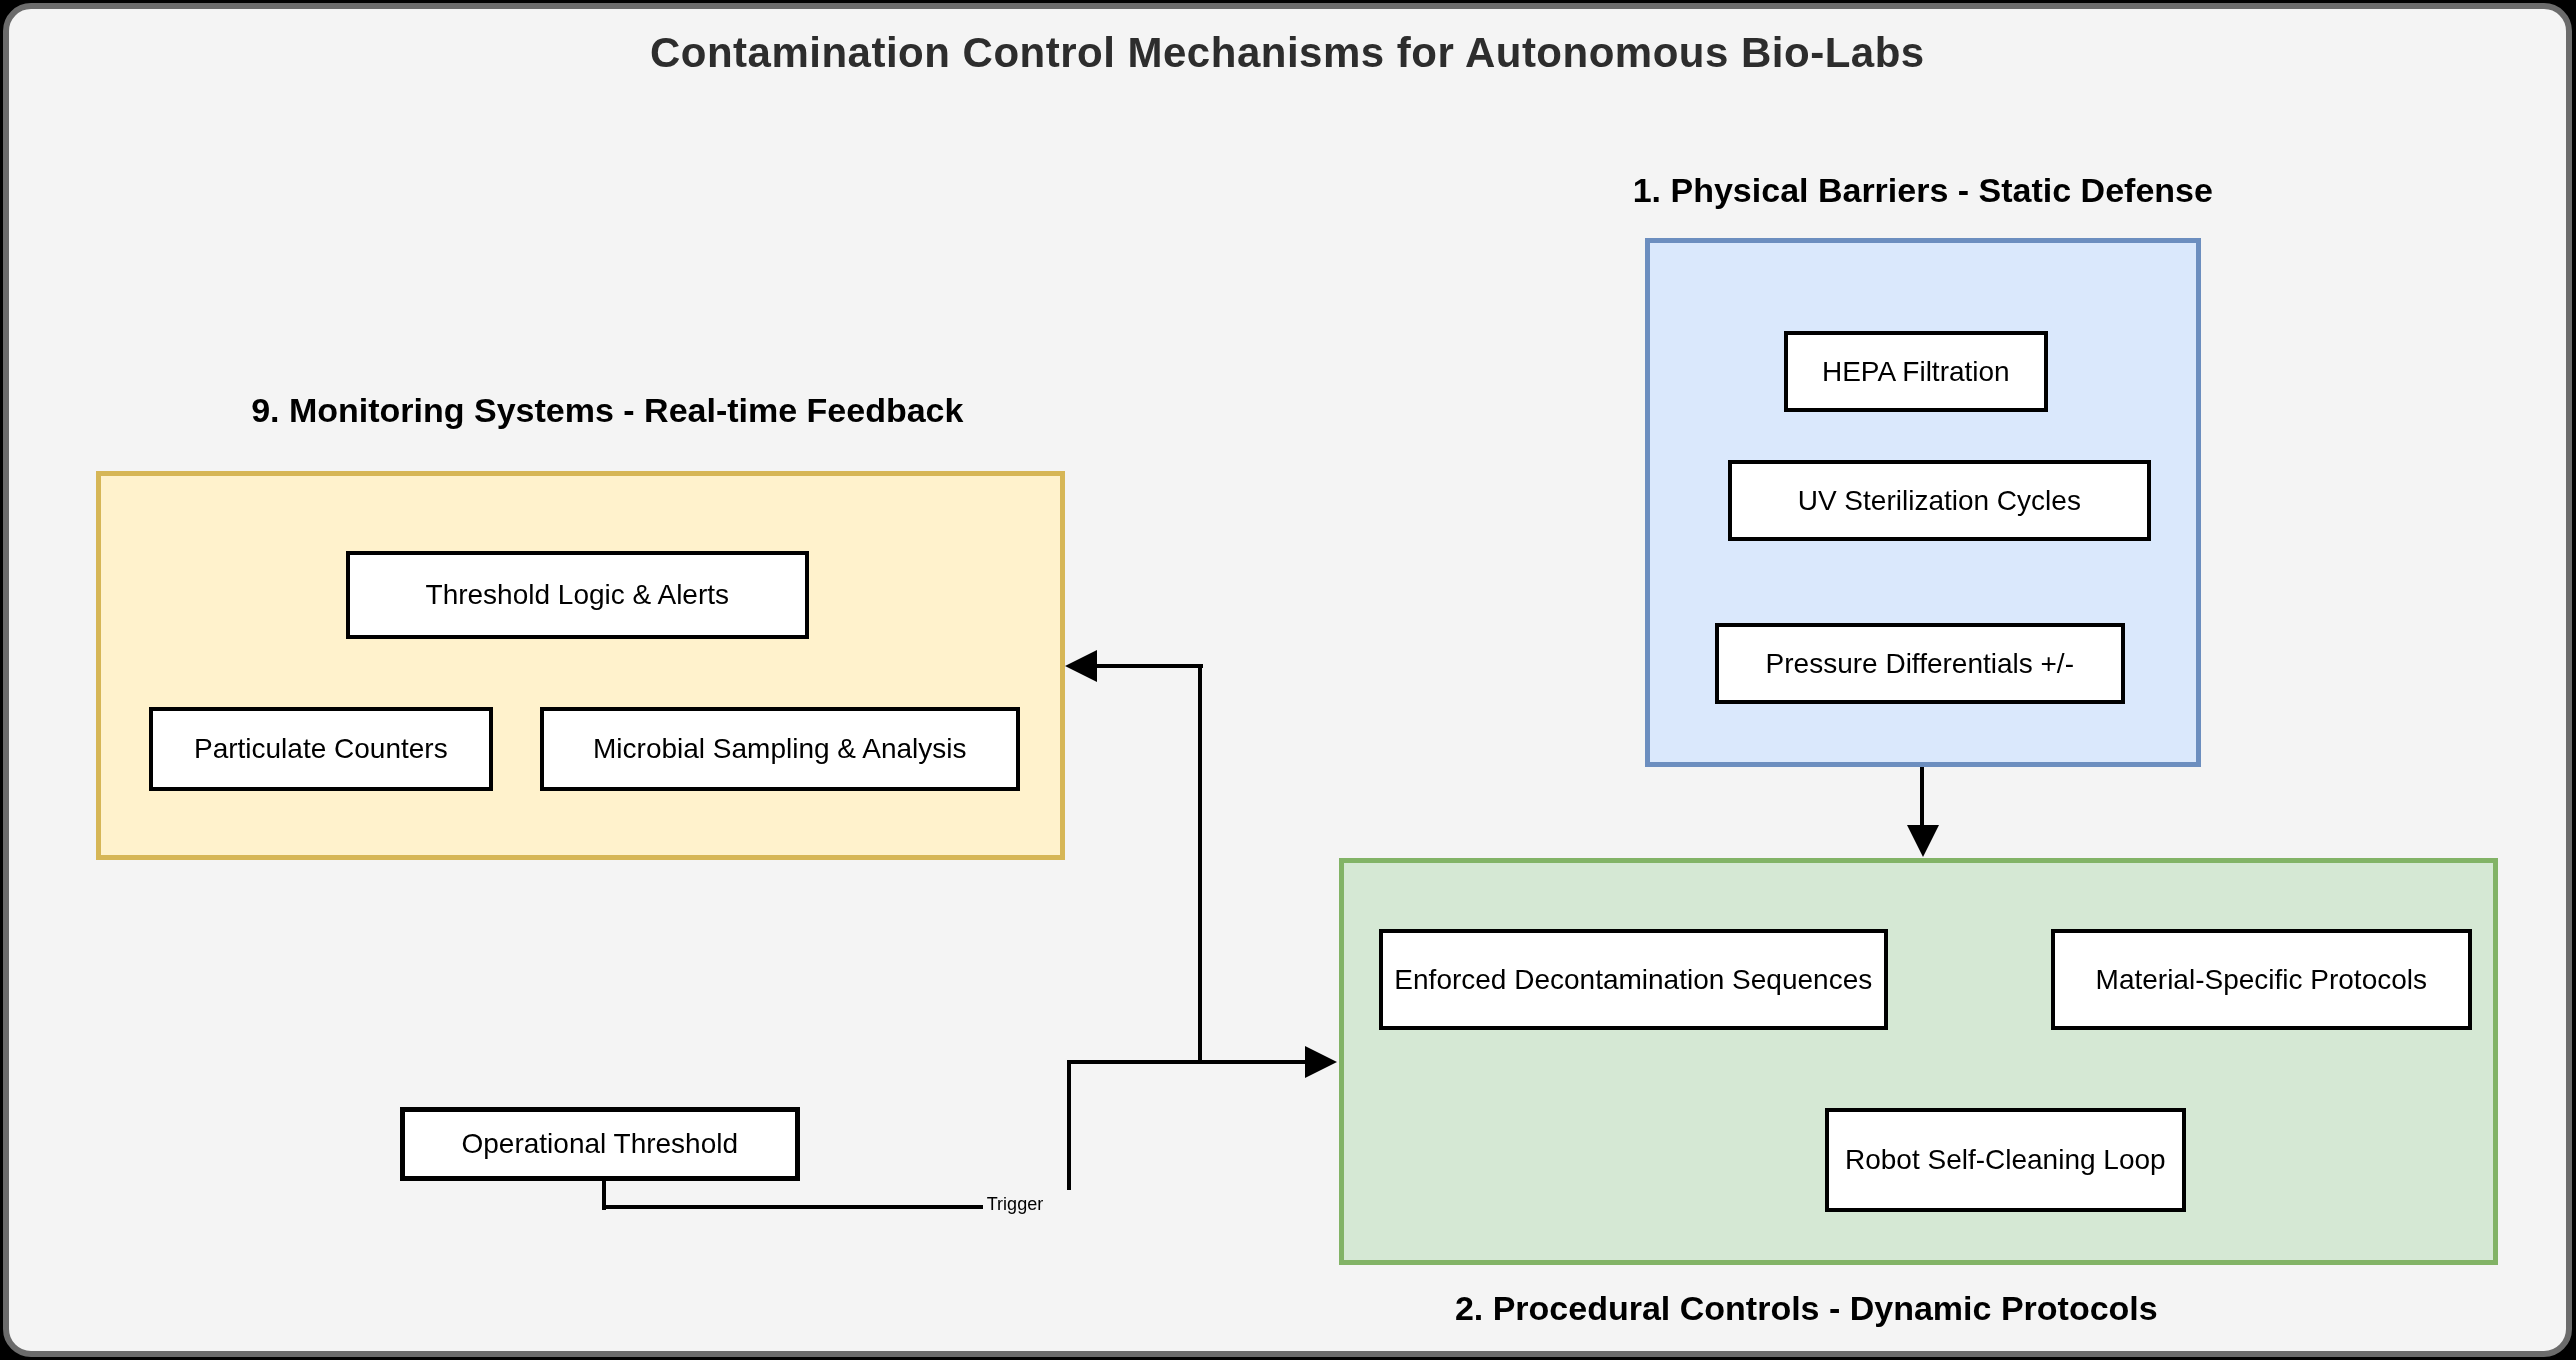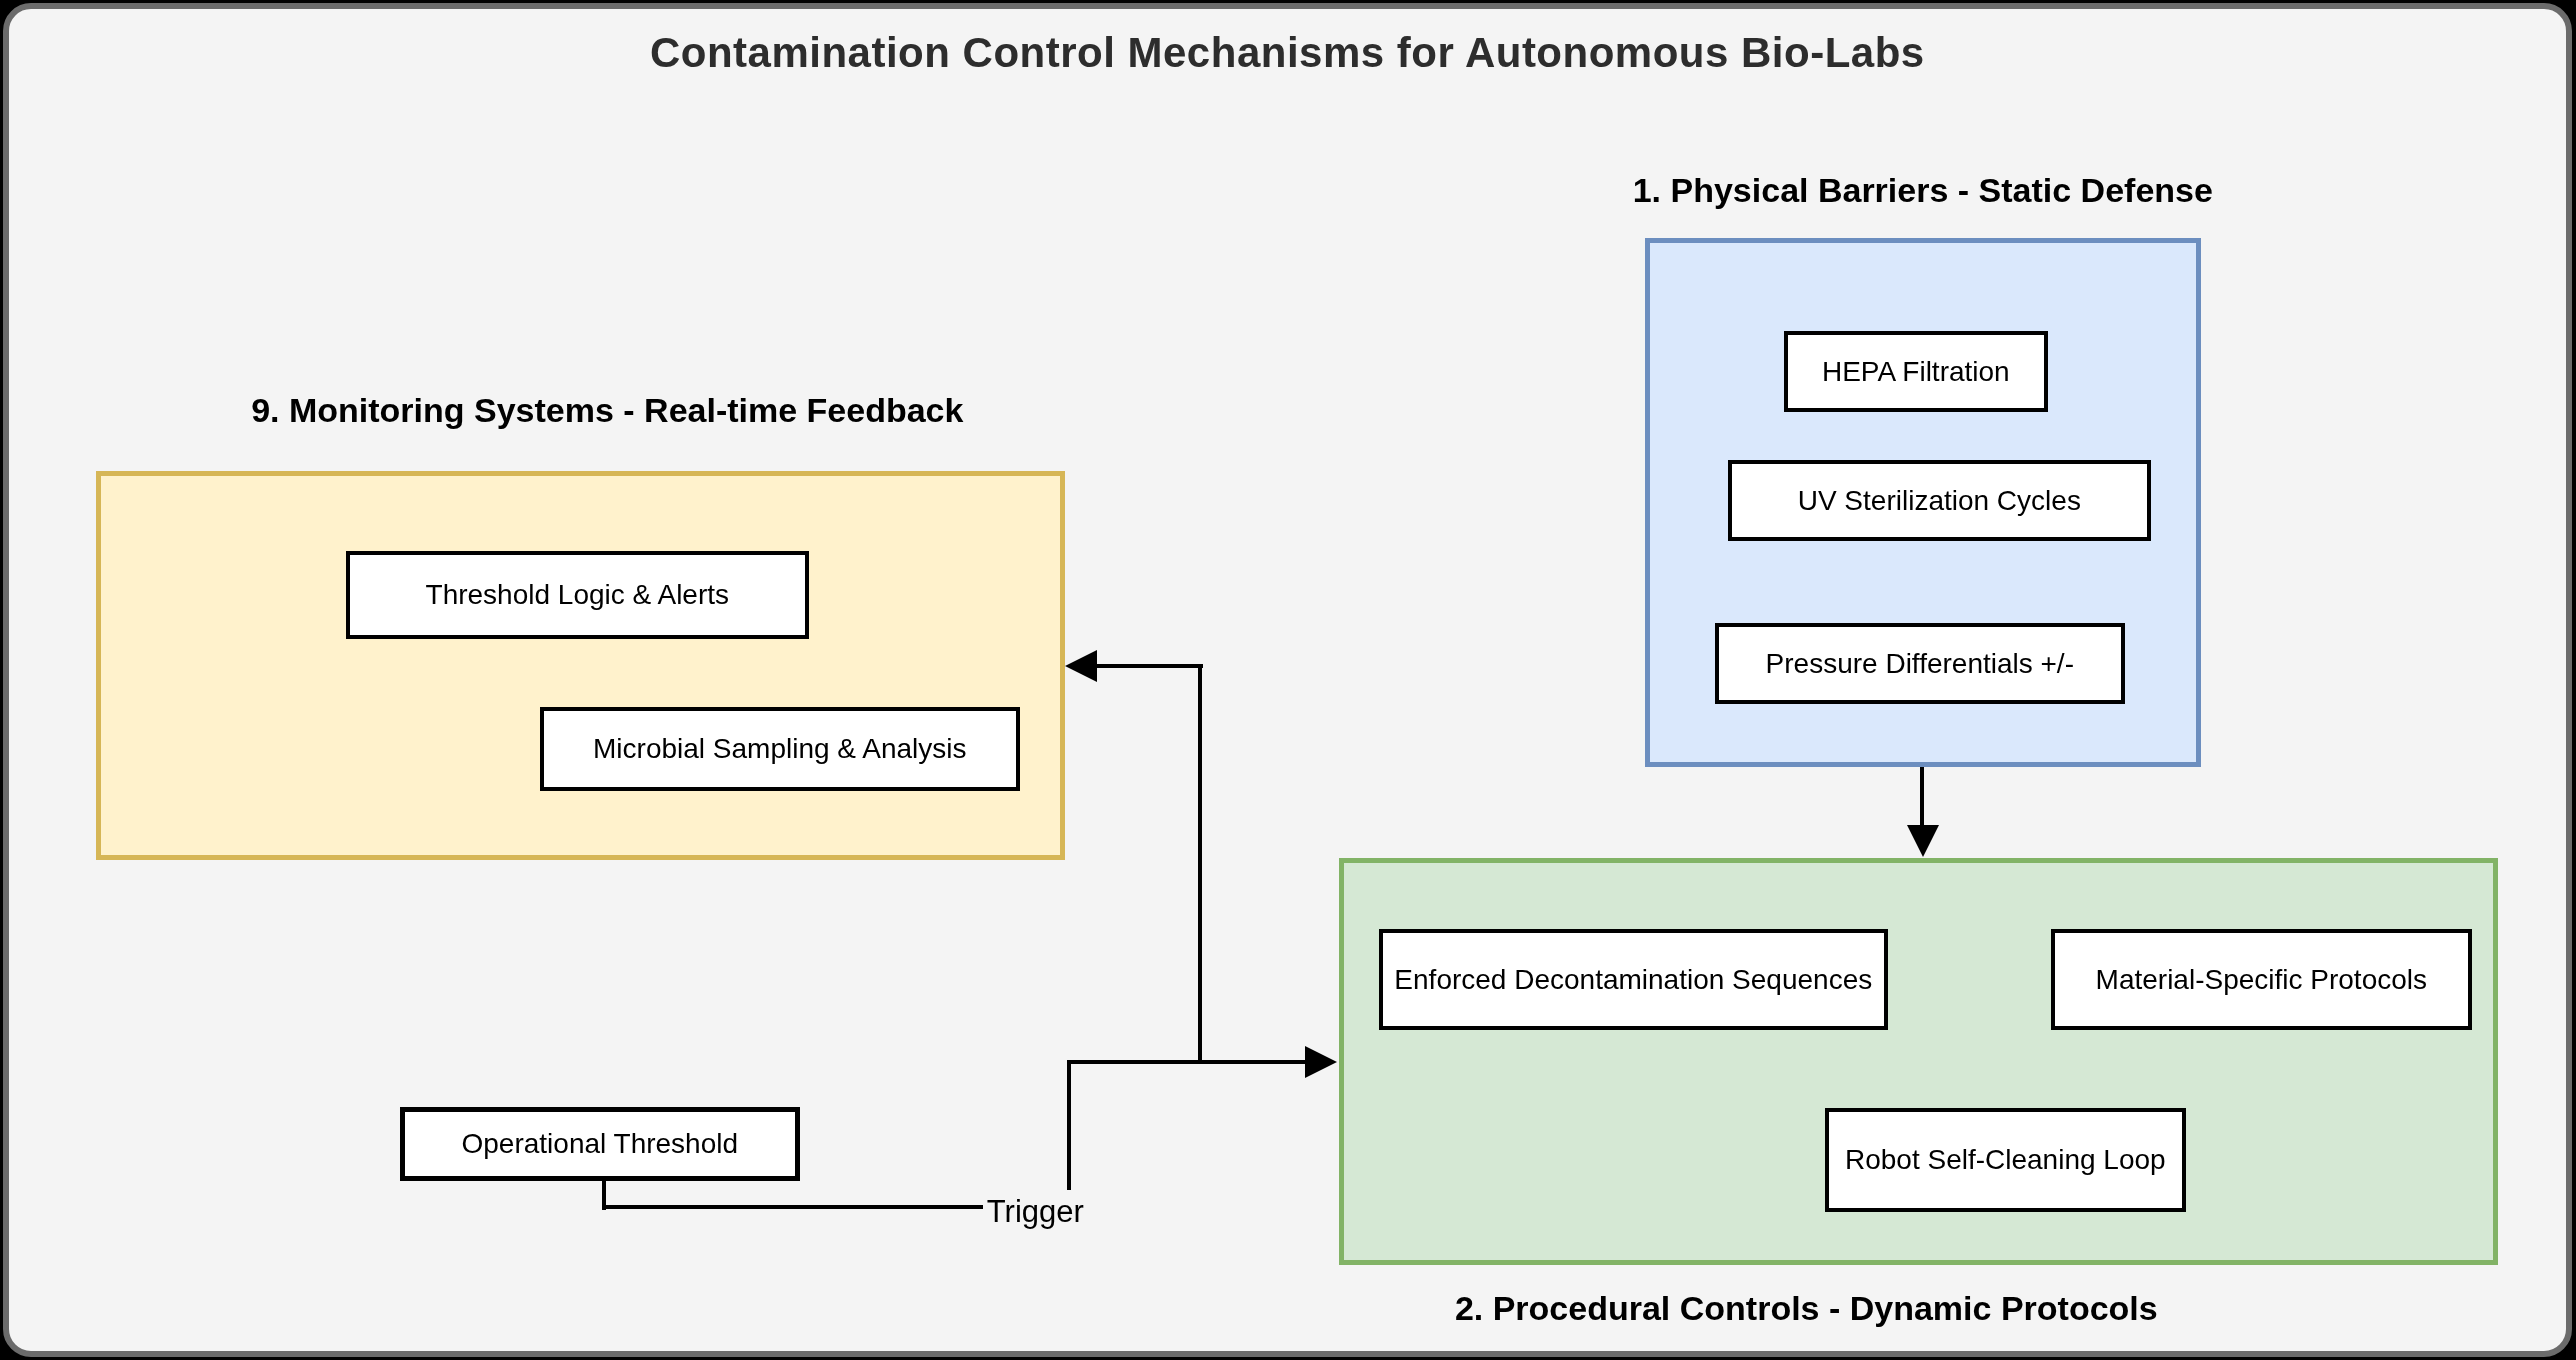--- a/index.html
+++ b/index.html
@@ -23,21 +23,21 @@
   .container.procedural{background:var(--procedural-fill);border-color:var(--procedural-stroke);}
   .container.monitoring{background:var(--monitoring-fill);border-color:var(--monitoring-stroke);}
   .node{box-sizing:border-box;background:var(--node-fill);border:4.7px solid var(--node-stroke);
     display:flex;align-items:center;justify-content:center;text-align:center;
     font-size:28px;color:#000;line-height:1.25;padding:0 11.2px;}
   .seg{background:var(--connector);}
   .arrowhead{width:0;height:0;border-style:solid;}
   .arrow-right{border-width:16px 0 16px 32px;border-color:transparent transparent transparent var(--connector);}
   .arrow-left{border-width:16px 32px 16px 0;border-color:transparent var(--connector) transparent transparent;}
   .arrow-down{border-width:32px 16px 0 16px;border-color:var(--connector) transparent transparent transparent;}
-  .edge-label{font-size:31px;color:#000;background:transparent;}
+  .edge-label{font-size:18px;color:#000;background:transparent;}
 </style>
 </head>
 <body>
 
 <div class="canvas">
 
   <div class="abs title">Contamination Control Mechanisms for Autonomous Bio-Labs</div>
 
   <div class="abs group-label" style="left:1560px;top:162px;width:708px;">1. Physical Barriers - Static Defense</div>
   <div class="abs container physical" style="left:1636px;top:229px;width:556px;height:529px;"></div>
@@ -52,20 +52,21 @@
 
   <div class="abs container procedural" style="left:1330px;top:849px;width:1159px;height:407px;"></div>
   <div class="abs node" style="left:1370px;top:920px;width:509px;height:101px;">Enforced Decontamination Sequences</div>
   <div class="abs node" style="left:2042px;top:920px;width:421px;height:101px;">Material-Specific Protocols</div>
   <div class="abs node" style="left:1816px;top:1099px;width:361px;height:104px;">Robot Self-Cleaning Loop</div>
   <div class="abs group-label" style="left:1332px;top:1280px;width:931px;">2. Procedural Controls - Dynamic Protocols</div>
 
   <div class="abs group-label" style="left:149px;top:382px;width:899px;">9. Monitoring Systems - Real-time Feedback</div>
   <div class="abs container monitoring" style="left:87px;top:462px;width:969px;height:389px;"></div>
   <div class="abs node" style="left:337px;top:542px;width:463px;height:88px;">Threshold Logic &amp; Alerts</div>
+  <div class="abs node" style="left:140px;top:698px;width:344px;height:84px;">Particulate Counters</div>
   <div class="abs node" style="left:531px;top:698px;width:480px;height:84px;">Microbial Sampling &amp; Analysis</div>
 
   <div class="abs node" style="left:391px;top:1098px;width:400px;height:74px;border-width:5.6px;">Operational Threshold</div>
 
   <div>
     <div class="abs seg" style="left:593px;top:1172px;width:4.7px;height:29px;"></div>
     <div class="abs seg" style="left:593px;top:1196px;width:381px;height:4.7px;"></div>
     <div class="abs edge-label" style="left:978px;top:1185px;width:112px;">Trigger</div>
   </div>
 

